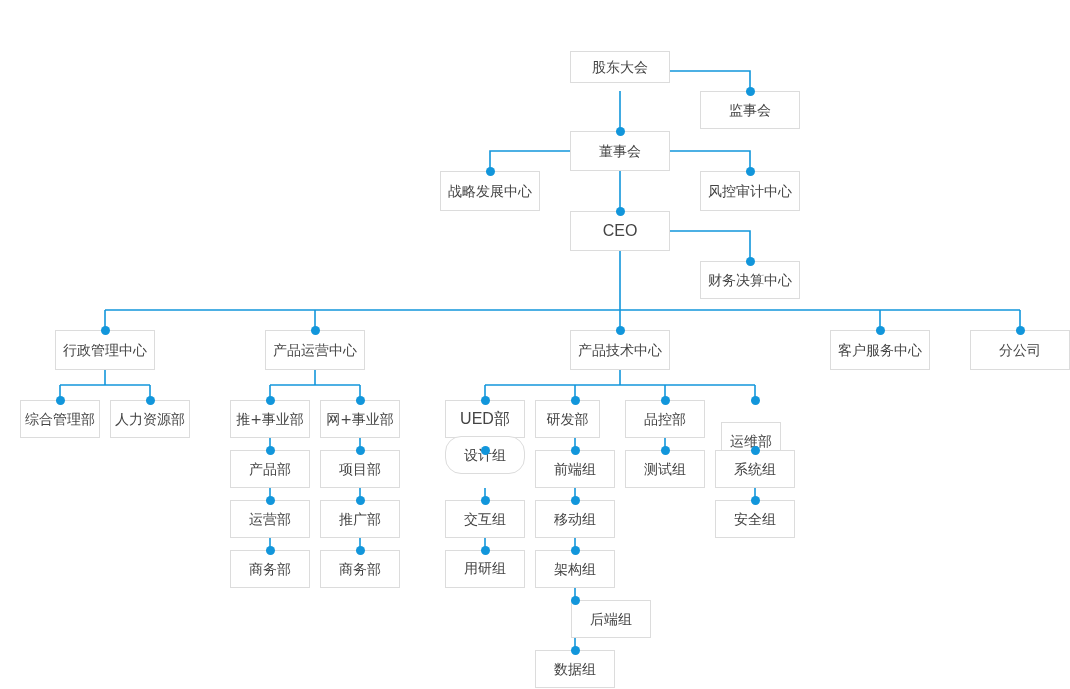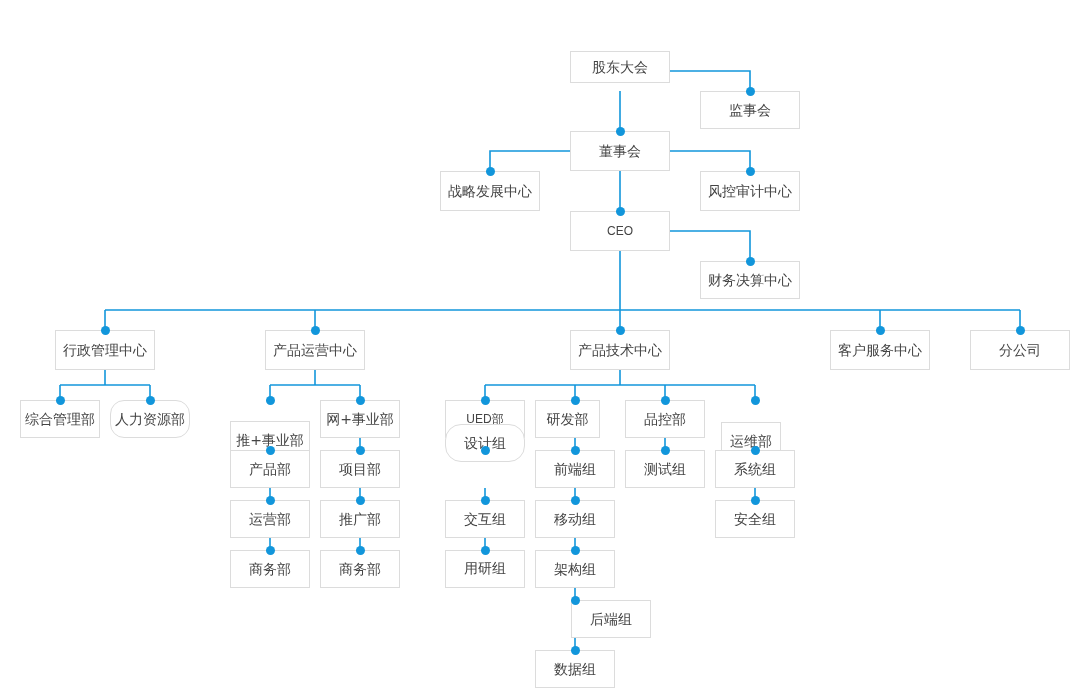--- a/index.html
+++ b/index.html
@@ -35,21 +35,21 @@
     line-height: 1;
     display: flex;
     align-items: center;
     justify-content: center;
     text-align: center;
     white-space: nowrap;
     z-index: 2;
   }
   .node.latin {
     font-family: "Liberation Sans", "DejaVu Sans", sans-serif;
-    font-size: 12px;
+    font-size: 16px;
   }
   .dot {
     position: absolute;
     width: 9px;
     height: 9px;
     border-radius: 50%;
     background: #1296db;
     z-index: 3;
   }
 </style>
@@ -110,31 +110,31 @@
       <div class="node" style="left: 440px; top: 171px; width: 100px; height: 40px;">战略发展中心</div>
       <div class="node" style="left: 700px; top: 171px; width: 100px; height: 40px;">风控审计中心</div>
       <div class="node latin" style="left: 570px; top: 211px; width: 100px; height: 40px;">CEO</div>
       <div class="node" style="left: 700px; top: 261px; width: 100px; height: 38px; text-align: center;">财务决算中心</div>
       <div class="node" style="left: 55px; top: 330px; width: 100px; height: 40px;">行政管理中心</div>
       <div class="node" style="left: 265px; top: 330px; width: 100px; height: 40px;">产品运营中心</div>
       <div class="node" style="left: 570px; top: 330px; width: 100px; height: 40px;">产品技术中心</div>
       <div class="node" style="left: 830px; top: 330px; width: 100px; height: 40px;">客户服务中心</div>
       <div class="node" style="left: 970px; top: 330px; width: 100px; height: 40px;">分公司</div>
       <div class="node" style="left: 20px; top: 400px; width: 80px; height: 38px;">综合管理部</div>
-      <div class="node" style="left: 110px; top: 400px; width: 80px; height: 38px; border-radius: 14px;">人力资源部</div>
-      <div class="node" style="left: 230px; top: 400px; width: 80px; height: 38px; margin-top: 21px;">推+事业部</div>
+      <div class="node" style="left: 110px; top: 400px; width: 80px; height: 38px;">人力资源部</div>
+      <div class="node" style="left: 230px; top: 400px; width: 80px; height: 38px;">推+事业部</div>
       <div class="node" style="left: 230px; top: 450px; width: 80px; height: 38px;">产品部</div>
       <div class="node" style="left: 230px; top: 500px; width: 80px; height: 38px;">运营部</div>
       <div class="node" style="left: 230px; top: 550px; width: 80px; height: 38px;">商务部</div>
       <div class="node" style="left: 320px; top: 400px; width: 80px; height: 38px;">网+事业部</div>
       <div class="node" style="left: 320px; top: 450px; width: 80px; height: 38px;">项目部</div>
       <div class="node" style="left: 320px; top: 500px; width: 80px; height: 38px;">推广部</div>
       <div class="node" style="left: 320px; top: 550px; width: 80px; height: 38px;">商务部</div>
       <div class="node latin" style="left: 445px; top: 400px; width: 80px; height: 38px;">UED部</div>
-      <div class="node" style="left: 445px; top: 424px; width: 80px; height: 38px; border-radius: 16px;">设计组</div>
+      <div class="node" style="left: 445px; top: 436px; width: 80px; height: 38px; border-radius: 16px;">设计组</div>
       <div class="node" style="left: 445px; top: 500px; width: 80px; height: 38px;">交互组</div>
       <div class="node" style="left: 445px; top: 550px; width: 80px; height: 38px; font-family: Liberation Serif, serif;">用研组</div>
       <div class="node" style="left: 535px; top: 400px; width: 65px; height: 38px; text-align: center;">研发部</div>
       <div class="node" style="left: 535px; top: 450px; width: 80px; height: 38px;">前端组</div>
       <div class="node" style="left: 535px; top: 500px; width: 80px; height: 38px;">移动组</div>
       <div class="node" style="left: 535px; top: 550px; width: 80px; height: 38px;">架构组</div>
       <div class="node" style="left: 535px; top: 600px; width: 80px; height: 38px; margin-left: 36px;">后端组</div>
       <div class="node" style="left: 535px; top: 650px; width: 80px; height: 38px;">数据组</div>
       <div class="node" style="left: 625px; top: 400px; width: 80px; height: 38px;">品控部</div>
       <div class="node" style="left: 625px; top: 450px; width: 80px; height: 38px;">测试组</div>

